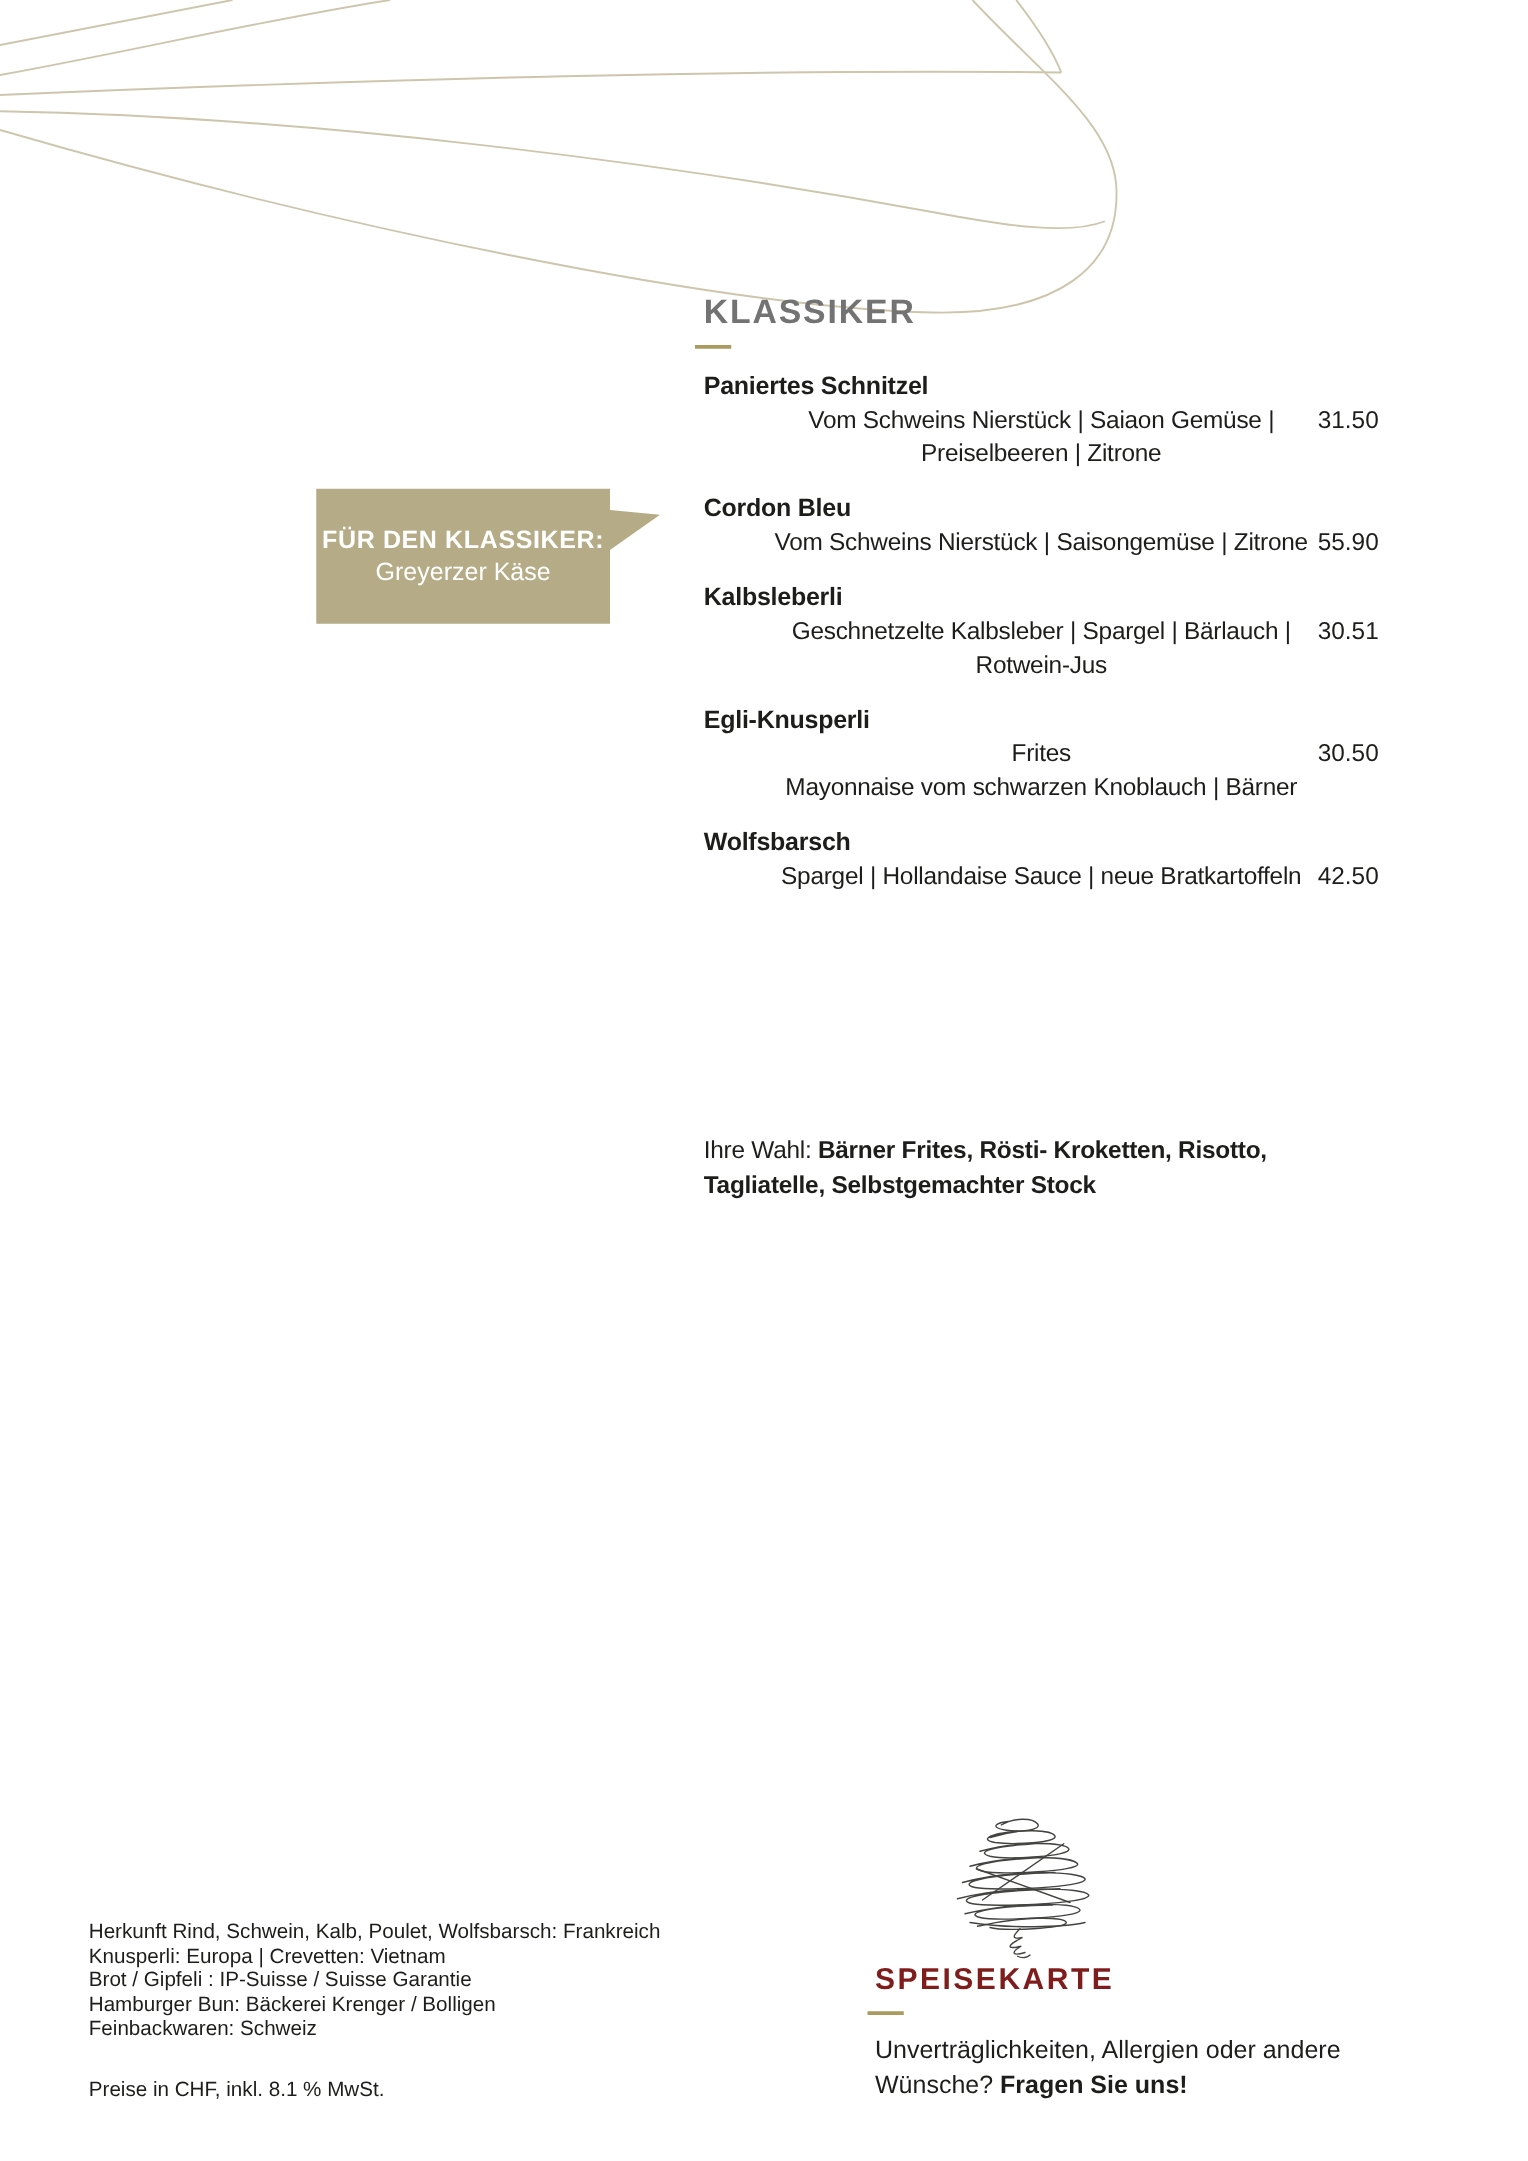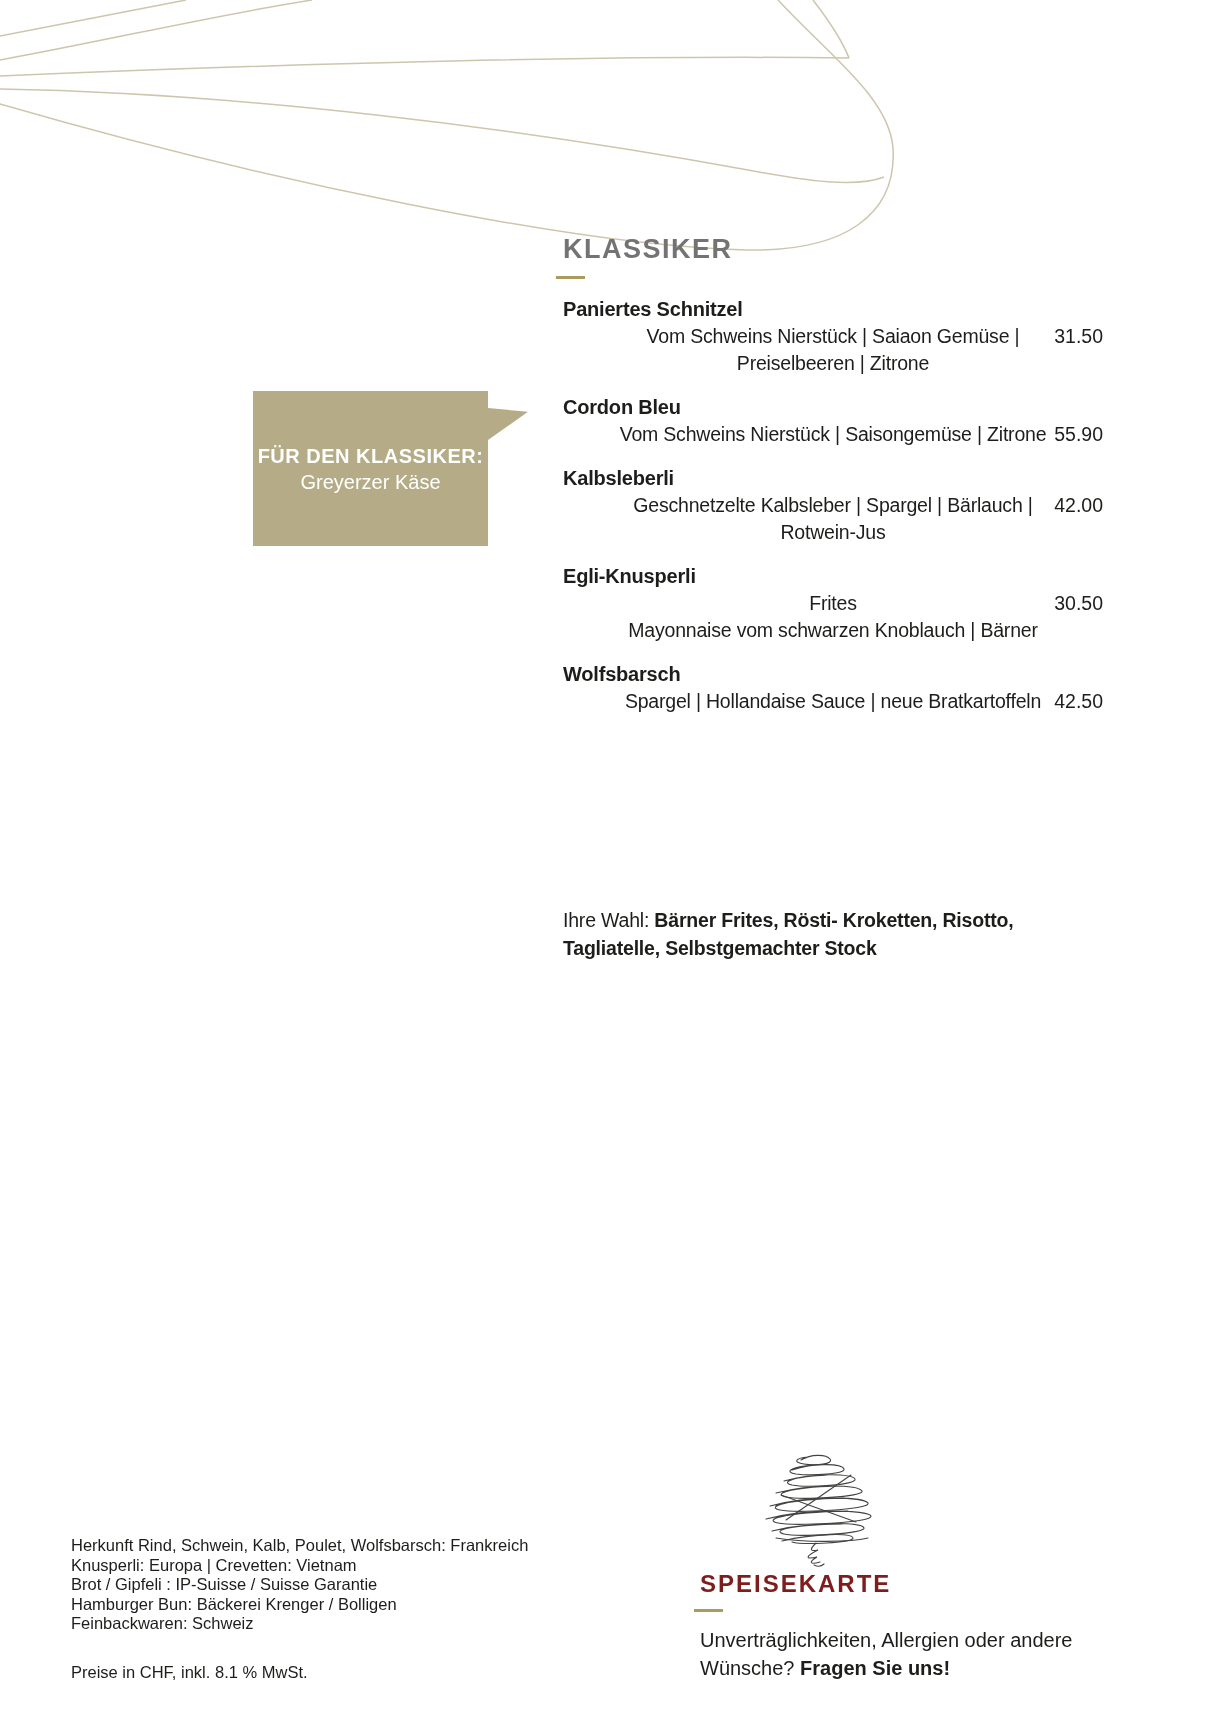--- a/index.html
+++ b/index.html
@@ -18,21 +18,21 @@
 
   
   .menu{position:absolute;left:563px;top:296px;width:540px;}
   .menu-item{position:relative;margin-bottom:17px;line-height:27px;}
   .item-title{font-weight:700;font-size:20px;letter-spacing:-0.2px;}
   .item-desc{font-size:19.5px;letter-spacing:-0.2px;text-align:center;}
   .item-desc div{white-space:nowrap;}
   .item-price{position:absolute;right:0;top:27px;font-size:19.5px;font-variant-numeric:oldstyle-nums;}
 
   
-  .badge{position:absolute;left:253px;top:391px;width:235px;height:155px;background:#b5ac87;
+  .badge{position:absolute;left:253px;top:391px;width:235px;height:108px;background:#b5ac87;
          display:flex;flex-direction:column;justify-content:center;align-items:center;
          color:#fff;text-align:center;}
   .badge-tail{position:absolute;left:488px;top:408px;width:40px;height:32px;background:#b5ac87;
               clip-path:polygon(0 0,100% 12%,0 100%);}
   .badge-title{font-size:20px;font-weight:700;letter-spacing:0.5px;line-height:26px;}
   .badge-sub{font-size:20px;line-height:26px;}
 
   
   .sides{position:absolute;left:563px;top:906px;width:505px;font-size:19.5px;line-height:28px;
          letter-spacing:-0.2px;}
@@ -82,21 +82,21 @@
         </div>
       <div class="item-price">55.90</div>
     </div>
 
     <div class="menu-item">
       <div class="item-title">Kalbsleberli</div>
       <div class="item-desc">
           <div>Geschnetzelte Kalbsleber | Spargel | Bärlauch |</div>
           <div>Rotwein-Jus</div>
         </div>
-      <div class="item-price">42.00</div>
+      <div class="item-price">30.51</div>
     </div>
 
     <div class="menu-item">
       <div class="item-title">Egli-Knusperli</div>
       <div class="item-desc">
           <div>Frites</div>
           <div>Mayonnaise vom schwarzen Knoblauch | Bärner</div>
         </div>
       <div class="item-price">30.50</div>
     </div>

